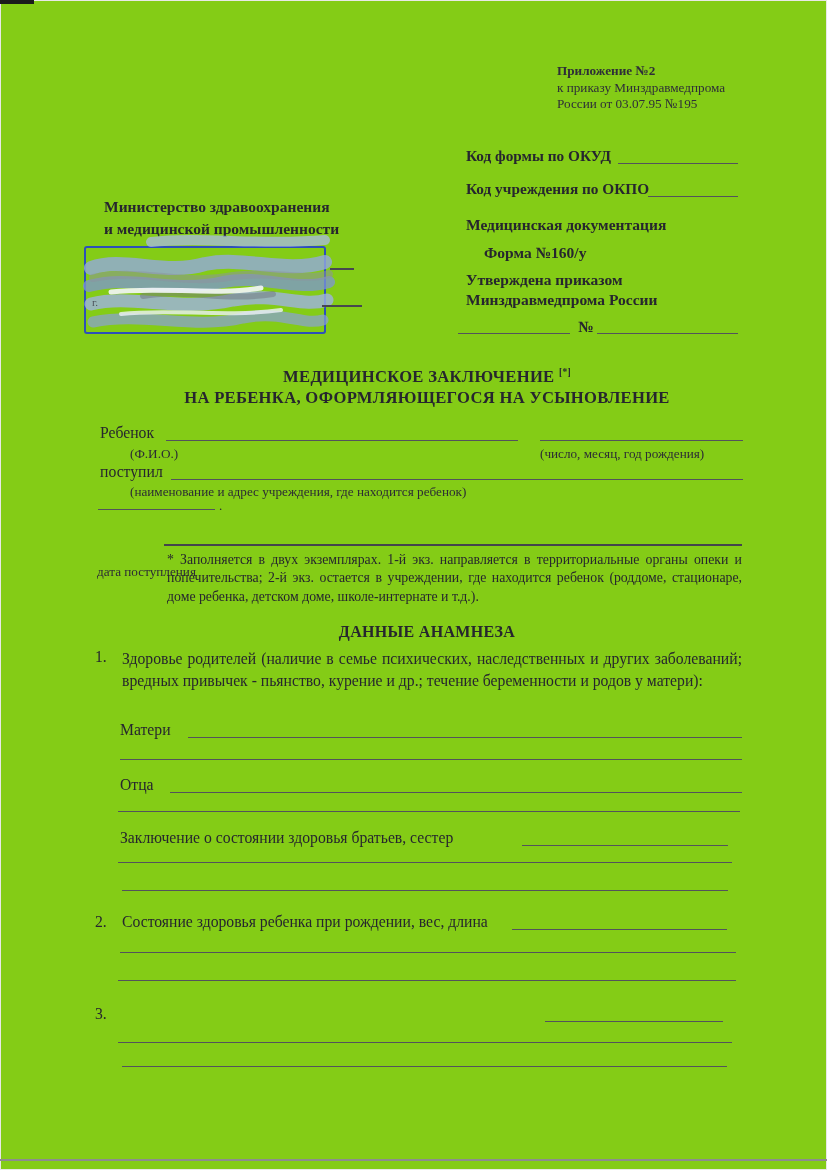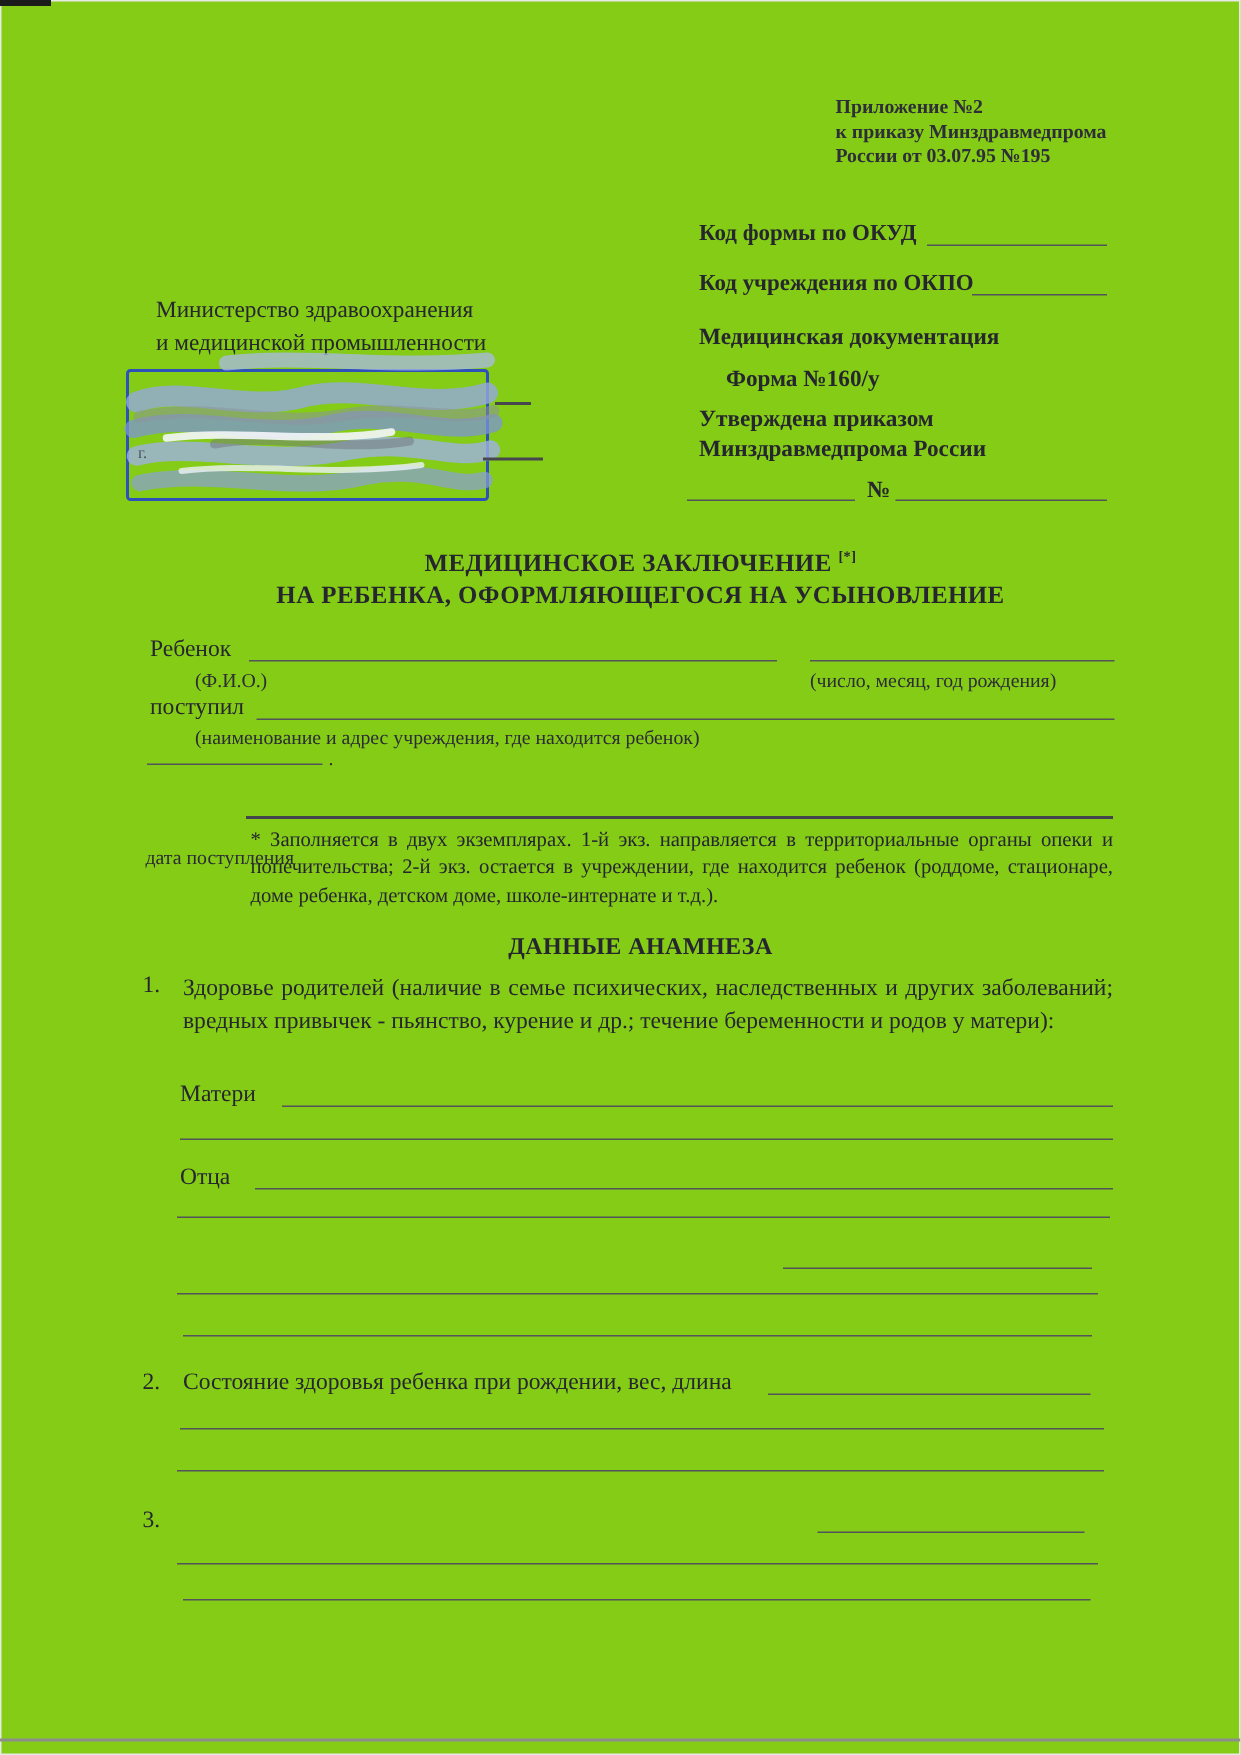--- a/index.html
+++ b/index.html
@@ -9,27 +9,27 @@
     position:relative; width:827px; height:1170px; margin:0 auto;
     background:#84cc16; overflow:hidden;
     box-shadow:inset 0 0 0 1px #e8e8e6;
   }
   .abs { position:absolute; }
   .line { border-bottom:1.6px solid #53535b; height:1px; }
   .nowrap { white-space:nowrap; }
 
   
   .appendix { left:557px; top:63px; font-size:13.2px; line-height:16.5px; font-weight:700; color:#2e2e38; }
-  .appendix div { font-weight:700; }
+  .appendix div { font-weight:400; }
   .appendix div:first-child { font-weight:700; }
 
   
   .code-label { font-size:15.3px; font-weight:600; }
 
-  .ministry { left:104px; top:196px; font-size:15.5px; line-height:21.5px; font-weight:400; }
+  .ministry { left:104px; top:196px; font-size:15.5px; line-height:21.5px; font-weight:700; }
 
   .docinfo { font-size:15.5px; font-weight:600; }
 
   
   .stamp {
     left:84px; top:246px; width:242px; height:88px;
     border:2.5px solid #2d50ba; border-radius:3px;
   }
   .stamp svg { position:absolute; left:-5px; top:-14px; overflow:visible; }
   .stamp-fragment { position:absolute; left:6px; top:48px; font-size:11px; color:#3d3f49; opacity:.85; }
@@ -134,20 +134,21 @@
   <div class="abs item-par" style="left:122px;top:648px;width:620px;">Здоровье родителей (наличие в семье психических, наследственных и других заболеваний; вредных привычек - пьянство, курение и др.; течение беременности и родов у матери):</div>
 
   <div class="abs row-label" style="left:120px;top:721px;">Матери</div>
   <div class="abs line" style="left:188px;top:737px;width:554px;"></div>
   <div class="abs line" style="left:120px;top:759px;width:622px;"></div>
 
   <div class="abs row-label" style="left:120px;top:776px;">Отца</div>
   <div class="abs line" style="left:170px;top:792px;width:572px;"></div>
   <div class="abs line" style="left:118px;top:811px;width:622px;"></div>
 
+  <div class="abs row-label" style="left:120px;top:829px;">Заключение о состоянии здоровья братьев, сестер</div>
   <div class="abs line" style="left:522px;top:845px;width:206px;"></div>
   <div class="abs line" style="left:118px;top:862px;width:614px;"></div>
   <div class="abs line" style="left:122px;top:890px;width:606px;"></div>
 
   <div class="abs item-num" style="left:95px;top:913px;">2.</div>
   <div class="abs row-label" style="left:122px;top:913px;">Состояние здоровья ребенка при рождении, вес, длина</div>
   <div class="abs line" style="left:512px;top:929px;width:215px;"></div>
   <div class="abs line" style="left:120px;top:952px;width:616px;"></div>
   <div class="abs line" style="left:118px;top:980px;width:618px;"></div>
 

